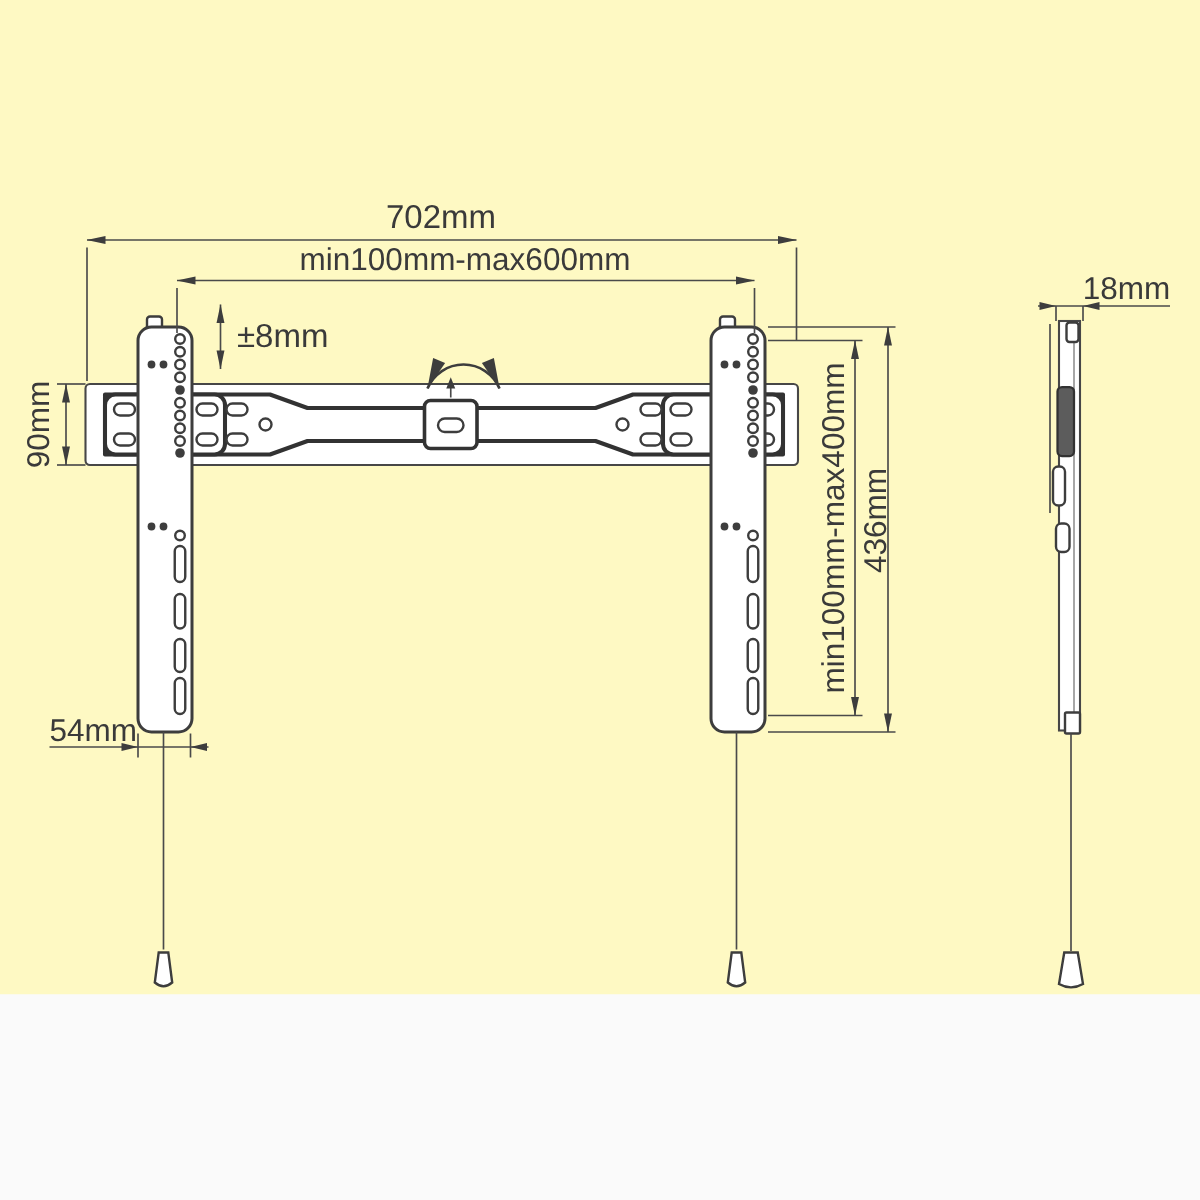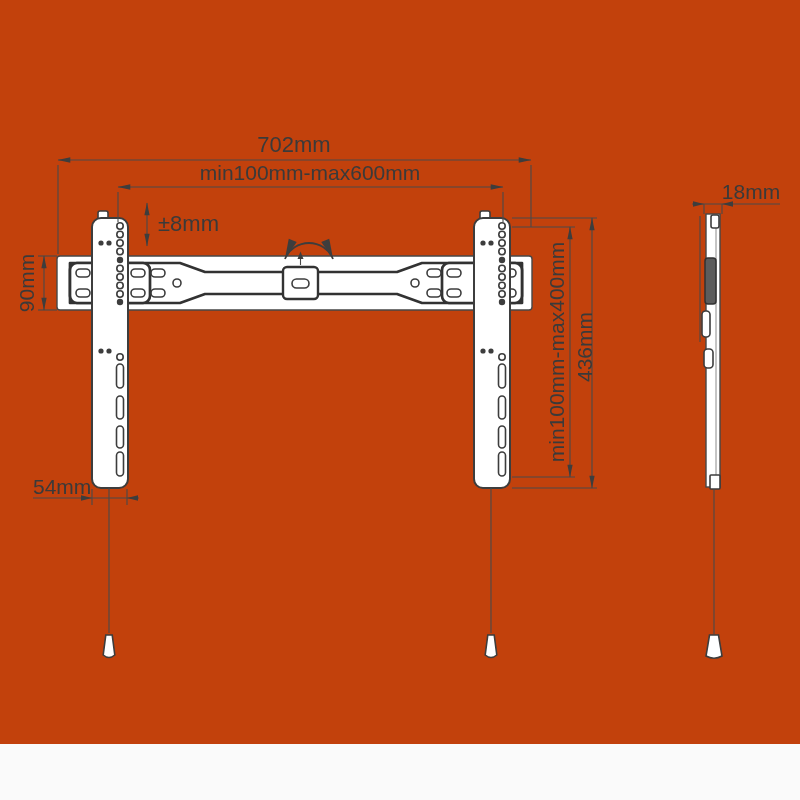--- a/index.html
+++ b/index.html
@@ -1,16 +1,16 @@
 <!DOCTYPE html>
 <html><head>
 <meta charset="utf-8">
 <style>
   html,body{margin:0;padding:0;background:#fafafa;}
-  .stage{width:800px;height:744px;position:relative;background:#c2410c;overflow:hidden;}
+  .stage{width:800px;height:663px;position:relative;background:#fef9c3;overflow:hidden;}
   svg{display:block;}
   .dimtext{font-family:"Liberation Sans", sans-serif;font-size:21px;fill:#3a3a3a;}
   .dimtext-lg{font-family:"Liberation Sans", sans-serif;font-size:22px;fill:#3a3a3a;}
   .thin{stroke:#4a4a4a;stroke-width:1.1;fill:none;}
   .outline{stroke:#474747;stroke-width:1.4;fill:#ffffff;}
   .heavy{stroke:#323232;stroke-width:2.7;fill:#ffffff;stroke-linejoin:round;}
   .med{stroke:#3d3d3d;stroke-width:1.6;fill:#ffffff;}
   .filled{fill:#3d3d3d;stroke:none;}
 </style>
 </head>

